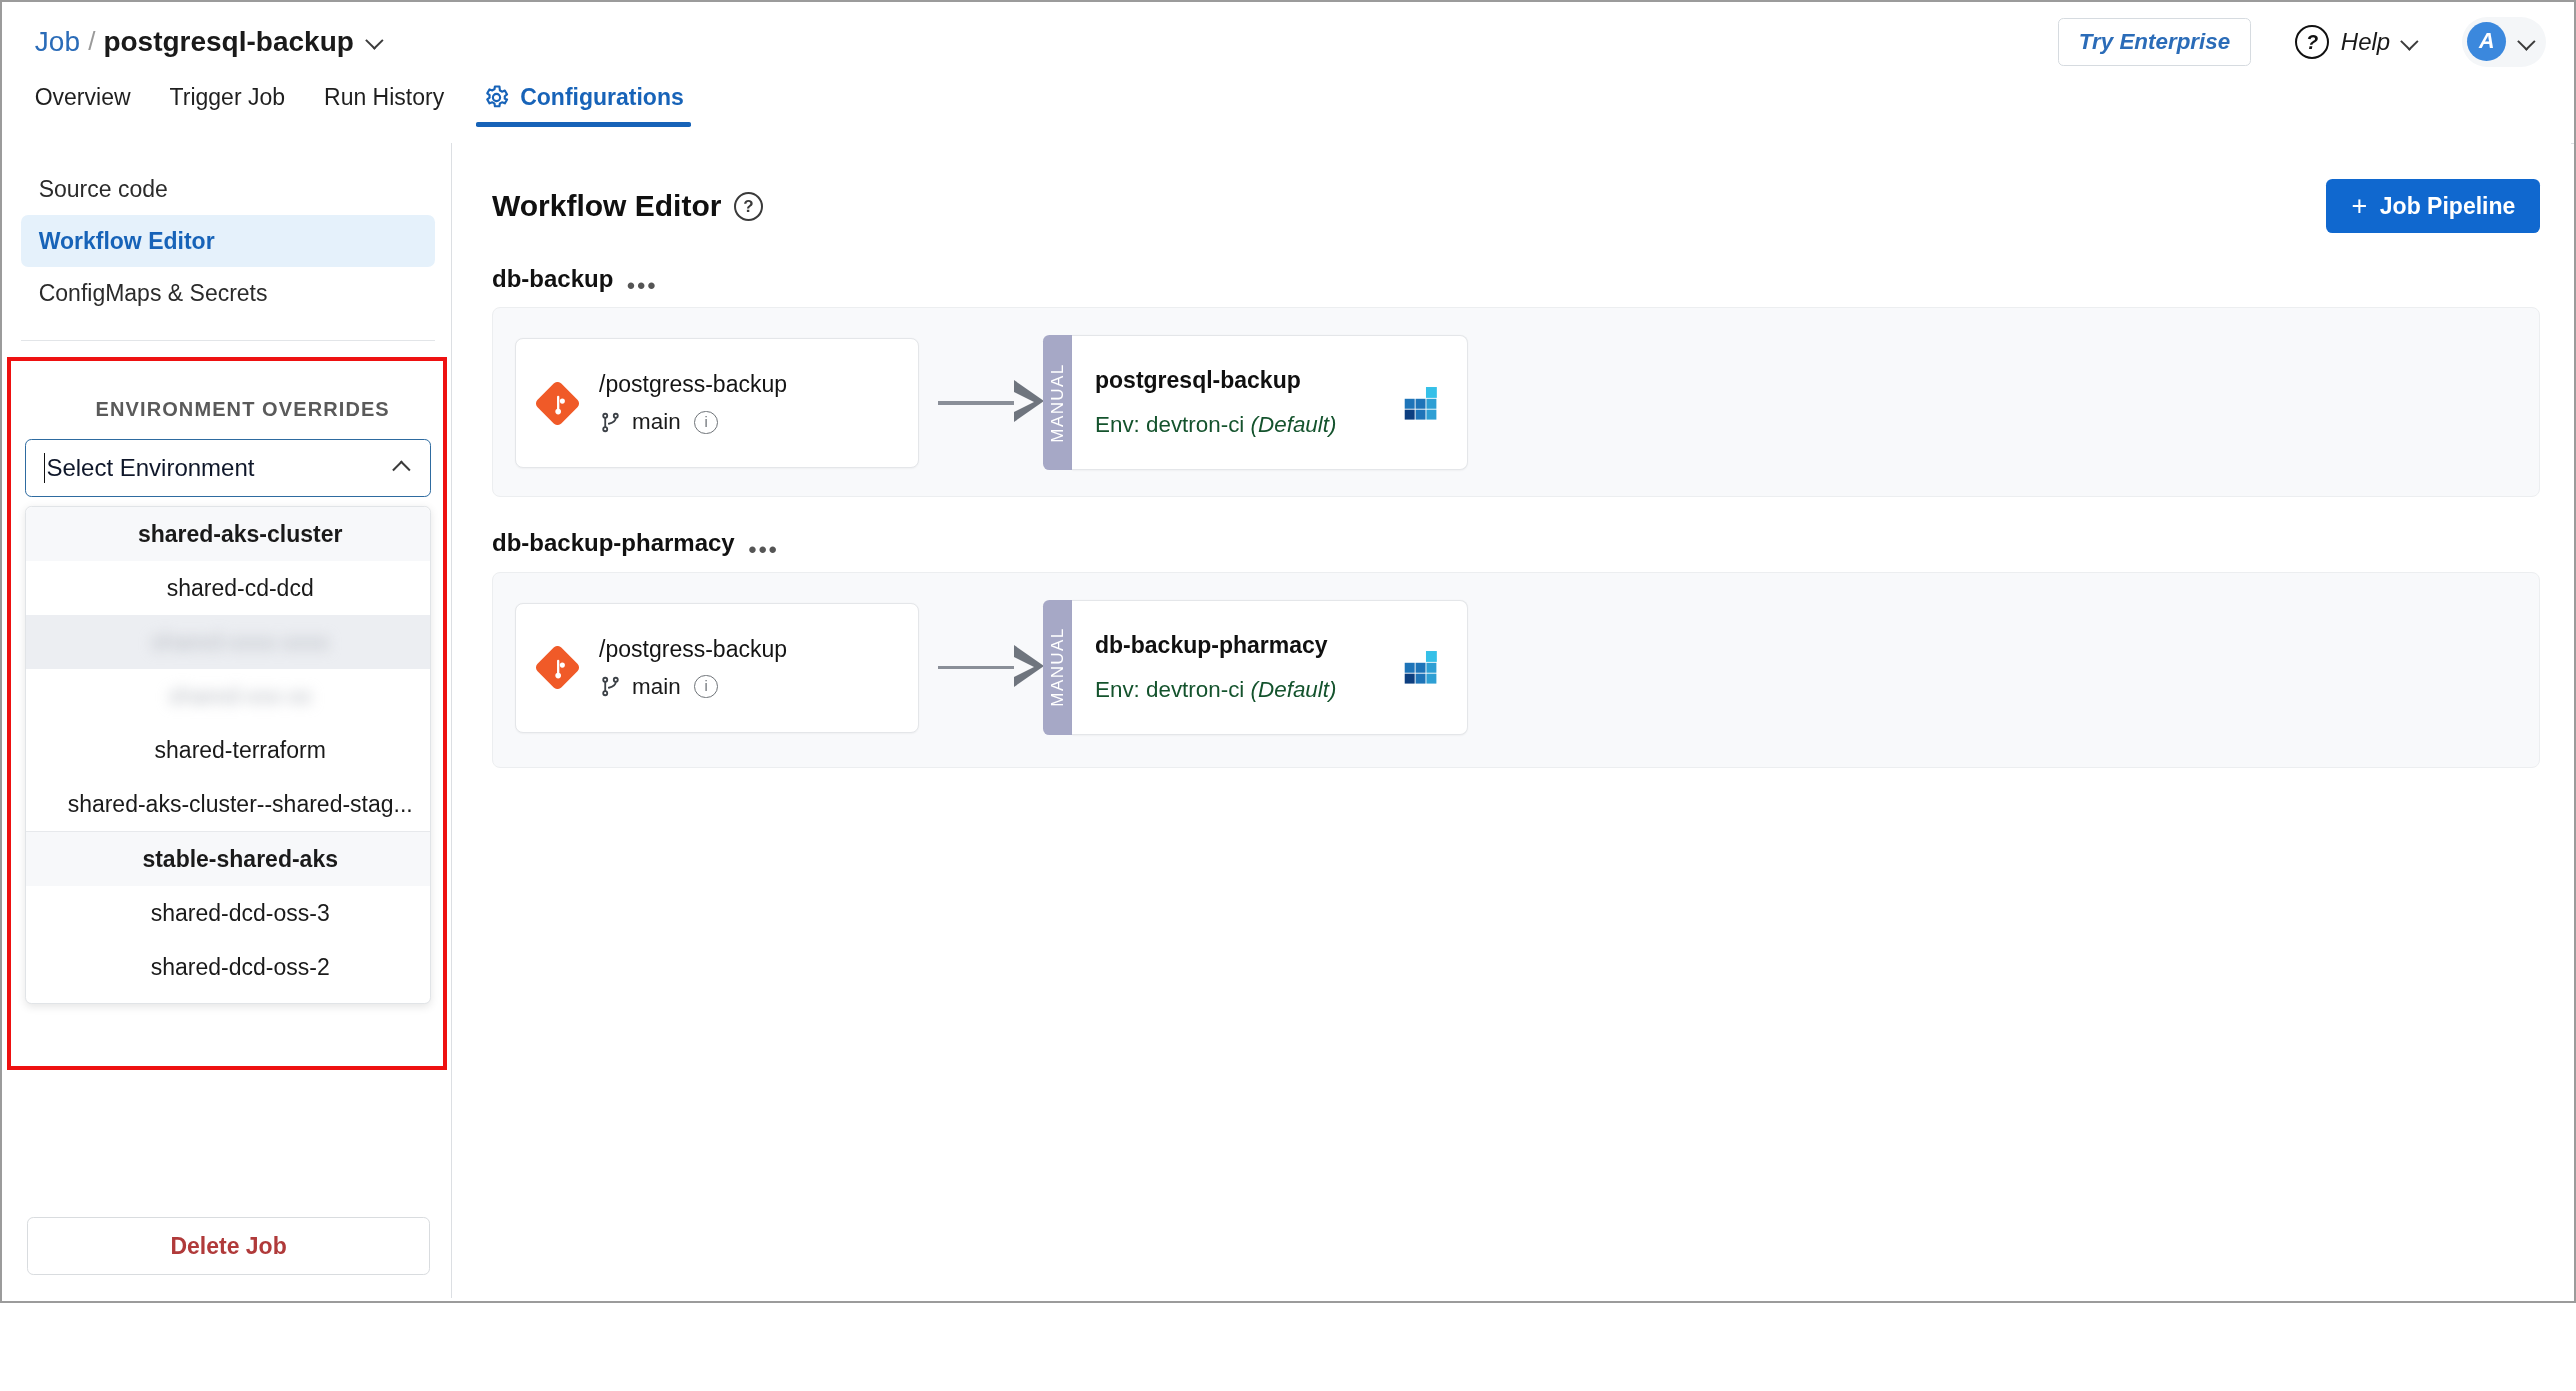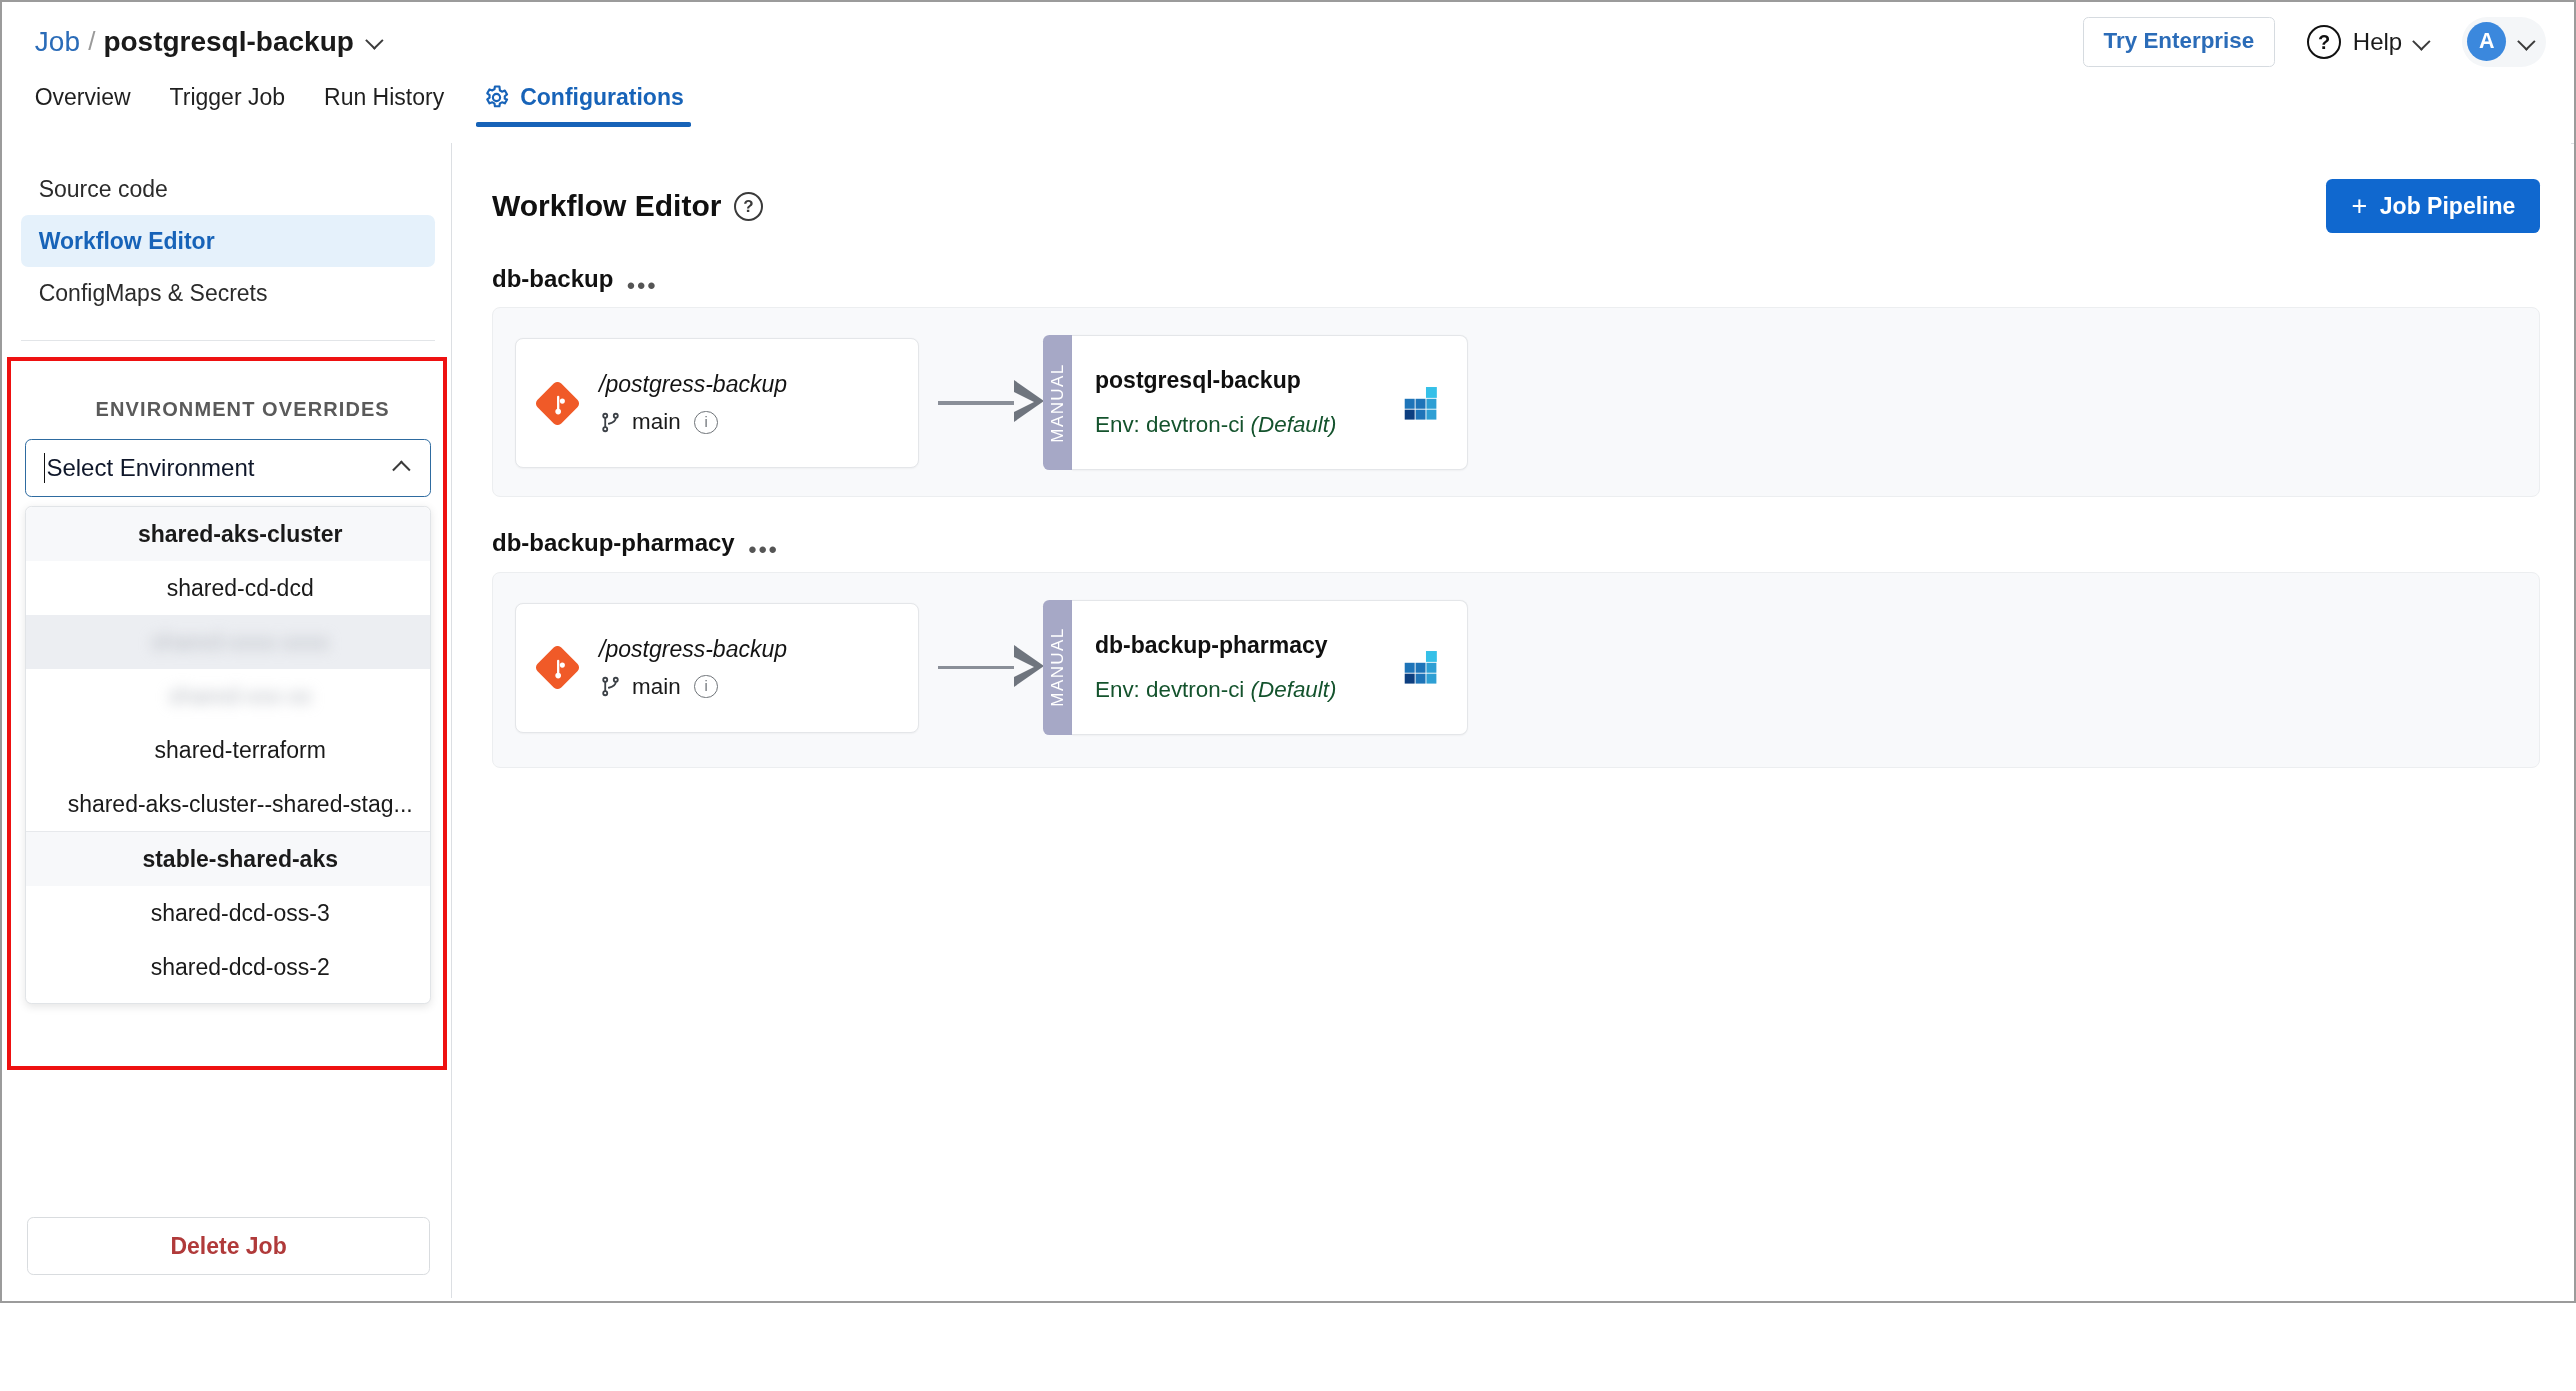--- a/index.html
+++ b/index.html
@@ -30,21 +30,21 @@
   .bc-name{color:#1a1a1a;font-size:28px;font-weight:700;}
   .bc-caret{margin-left:13.5px;display:inline-block;}
   .caret{display:inline-block;width:16px;height:16px;position:relative;}
   .caret:before{
     content:"";position:absolute;left:0.9px;top:1.8px;width:10.8px;height:10.8px;
     border-right:2.3px solid #3b3b3b;border-bottom:2.3px solid #3b3b3b;
     transform:rotate(45deg);
   }
   .caret.up:before{transform:rotate(-135deg);top:5.4px;}
 
-  .topbar-right{margin-left:auto;display:flex;margin-right:30px;gap:0px;}
+  .topbar-right{margin-left:auto;display:flex;align-items:center;margin-right:30px;gap:12px;font-style:italic;}
   .try-ent{
     border:1.4px solid #d6dbe0;border-radius:5.4px;
     padding:10px 20px;color:#2b6cb8;font-size:22.4px;font-weight:700;
     background:#fff;white-space:nowrap;
   }
   .help-wrap{display:flex;align-items:center;margin-left:32px;gap:11.7px;}
   .q-icon{
     width:30px;height:30px;border-radius:50%;border:2.3px solid #111;
     display:flex;align-items:center;justify-content:center;
     font-size:20px;font-weight:700;color:#111;line-height:1;
@@ -178,21 +178,21 @@
   .wf-card.tall{height:194px;}
 
   .node-src{
     position:absolute;left:21.5px;top:30px;width:402px;height:128px;
     background:#fff;border:0.9px solid #e4e6e9;border-radius:8px;
     box-shadow:0 0.9px 1.8px rgba(0,0,0,.04);
     display:flex;align-items:center;
   }
   .git-icon{width:43px;height:43px;margin-left:20.6px;flex:none;}
   .node-src-txt{margin-left:20px;}
-  .src-path{font-size:23px;color:#141414;font-weight:400;font-style:italic;}
+  .src-path{font-size:23px;color:#141414;font-weight:400;}
   .src-branch{
     display:flex;align-items:center;gap:10px;margin-top:10.8px;
     font-size:22.4px;color:#1b1b1b;
   }
   .branch-icon{width:23px;height:23px;display:block;}
   .info-ring{
     width:21.5px;height:21.5px;border-radius:50%;border:1.8px solid #6e7378;
     display:flex;align-items:center;justify-content:center;
     font-size:14.4px;color:#6e7378;line-height:1;margin-left:3.6px;
   }

